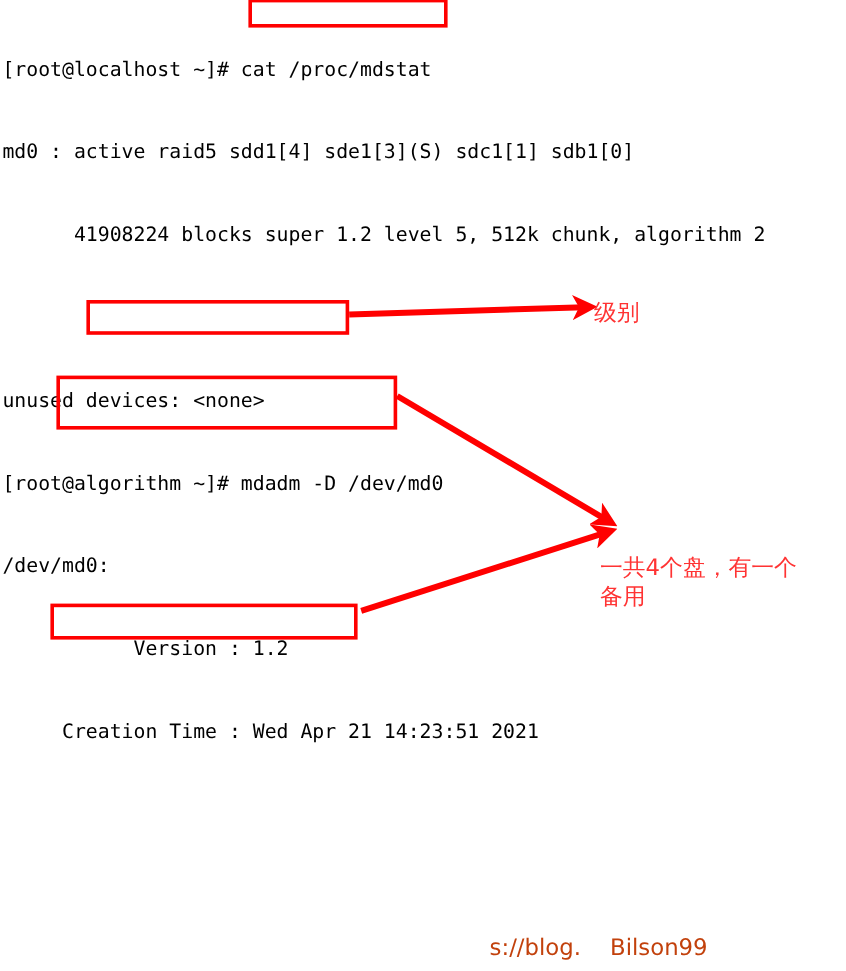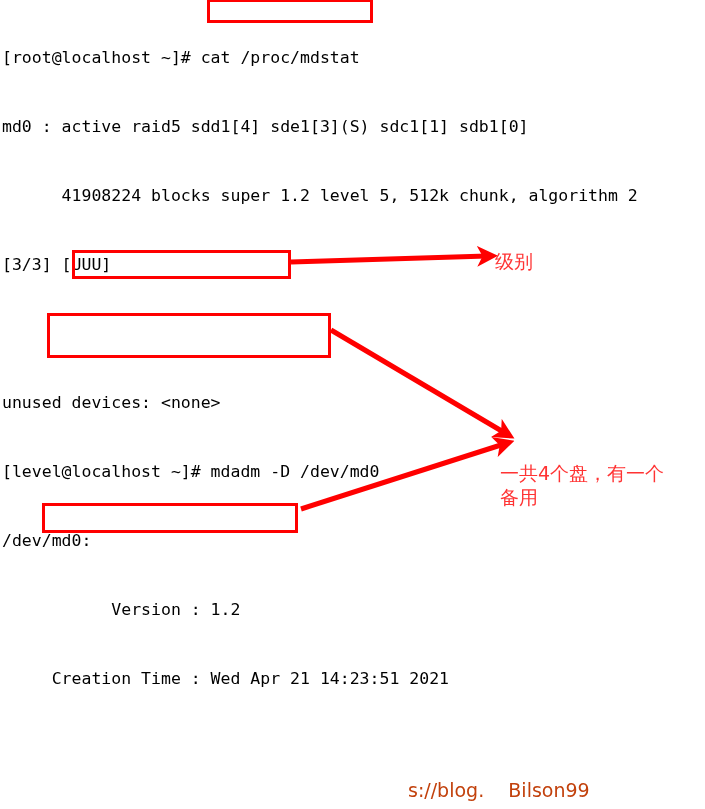--- a/index.html
+++ b/index.html
@@ -75,24 +75,23 @@
 </style>
 </head>
 <body>
 
 <div id="screen">
 
   <div id="terminal">
     <div class="line">[root@localhost ~]# cat /proc/mdstat</div>
     <div class="line">md0 : active raid5 sdd1[4] sde1[3](S) sdc1[1] sdb1[0]</div>
     <div class="line">      41908224 blocks super 1.2 level 5, 512k chunk, algorithm 2</div>
-    <div class="line">[3/3] [UUU]</div>
     <div class="line"></div>
     <div class="line">unused devices: &lt;none&gt;</div>
-    <div class="line">[level@localhost ~]# mdadm -D /dev/md0</div>
+    <div class="line">[root@algorithm ~]# mdadm -D /dev/md0</div>
     <div class="line">/dev/md0:</div>
     <div class="line">           Version : 1.2</div>
     <div class="line">     Creation Time : Wed Apr 21 14:23:51 2021</div>
     
     
     
     
     
     
     

